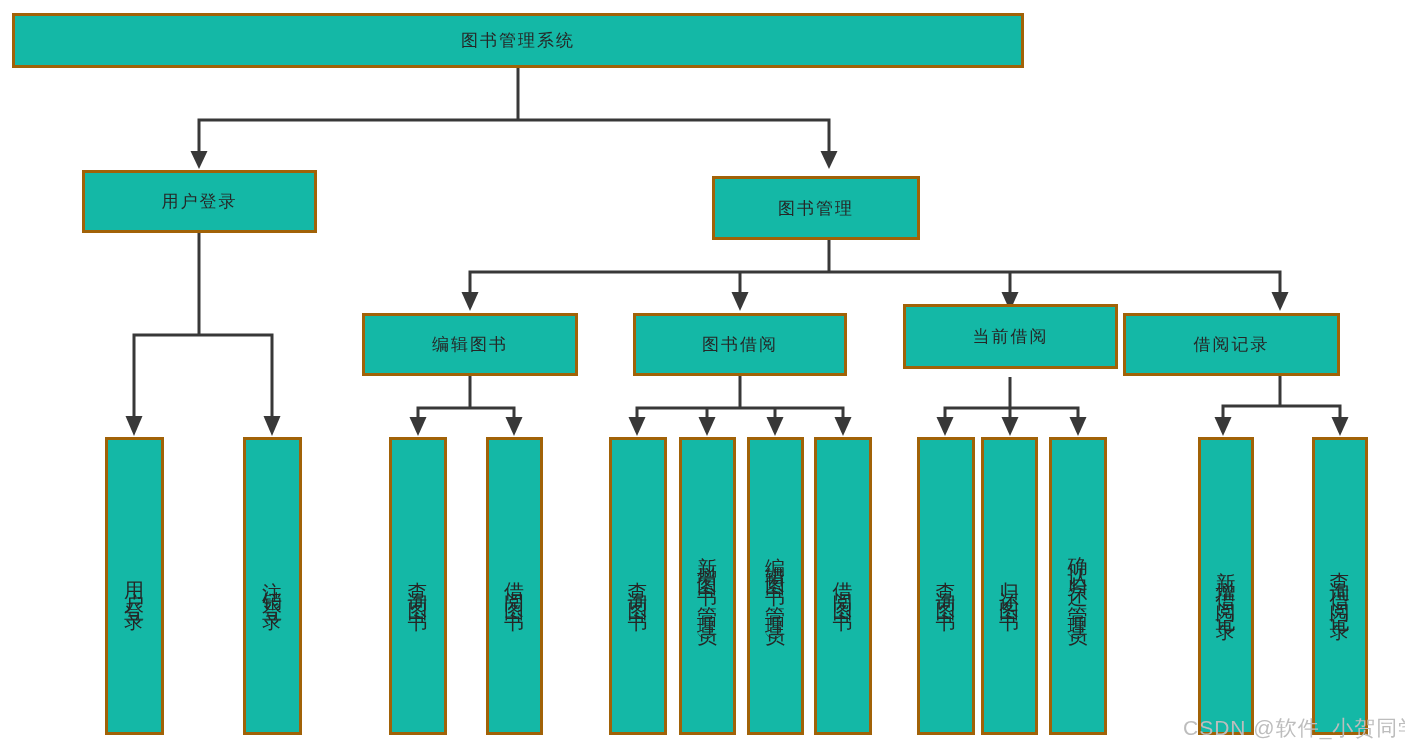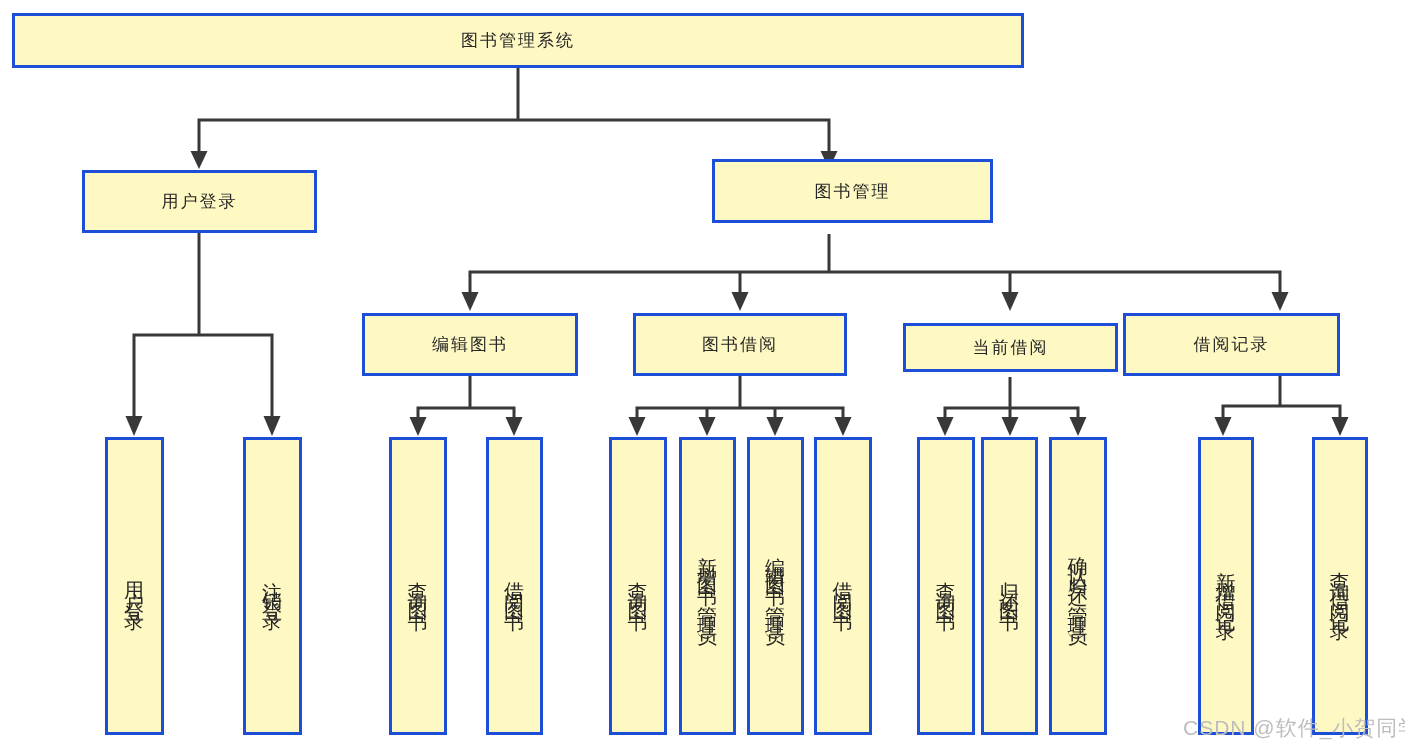--- a/index.html
+++ b/index.html
@@ -13,22 +13,22 @@
   }
   .connectors {
     position: absolute;
     left: 0; top: 0;
     width: 1405px; height: 747px;
     pointer-events: none;
   }
   .box {
     position: absolute;
     box-sizing: border-box;
-    background: #fef9c3;
-    border: 3px solid #1d4ed8;
+    background: #14b8a6;
+    border: 3px solid #a16207;
     display: flex;
     align-items: center;
     justify-content: center;
   }
   .hlabel {
     font-size: 17px;
     letter-spacing: 2px;
     color: #262626;
     white-space: nowrap;
   }
@@ -130,31 +130,31 @@
     </g>
   </svg>
 
   <div class="box" style="left:12px;top:13px;width:1012px;height:55px">
     <span class="hlabel">图书管理系统</span>
   </div>
 
   <div class="box" style="left:82px;top:170px;width:235px;height:63px">
     <span class="hlabel">用户登录</span>
   </div>
-  <div class="box" style="left:712px;top:159px;width:281px;height:64px">
+  <div class="box" style="left:712px;top:176px;width:208px;height:64px">
     <span class="hlabel">图书管理</span>
   </div>
 
   <div class="box" style="left:362px;top:313px;width:216px;height:63px">
     <span class="hlabel">编辑图书</span>
   </div>
   <div class="box" style="left:633px;top:313px;width:214px;height:63px">
     <span class="hlabel">图书借阅</span>
   </div>
-  <div class="box" style="left:903px;top:323px;width:215px;height:49px">
+  <div class="box" style="left:903px;top:304px;width:215px;height:65px">
     <span class="hlabel">当前借阅</span>
   </div>
   <div class="box" style="left:1123px;top:313px;width:217px;height:63px">
     <span class="hlabel">借阅记录</span>
   </div>
 
   <div class="box vbox" style="left:105px;width:59px">
     <span class="vlabel">用户登录</span>
   </div>
   <div class="box vbox" style="left:243px;width:59px">

